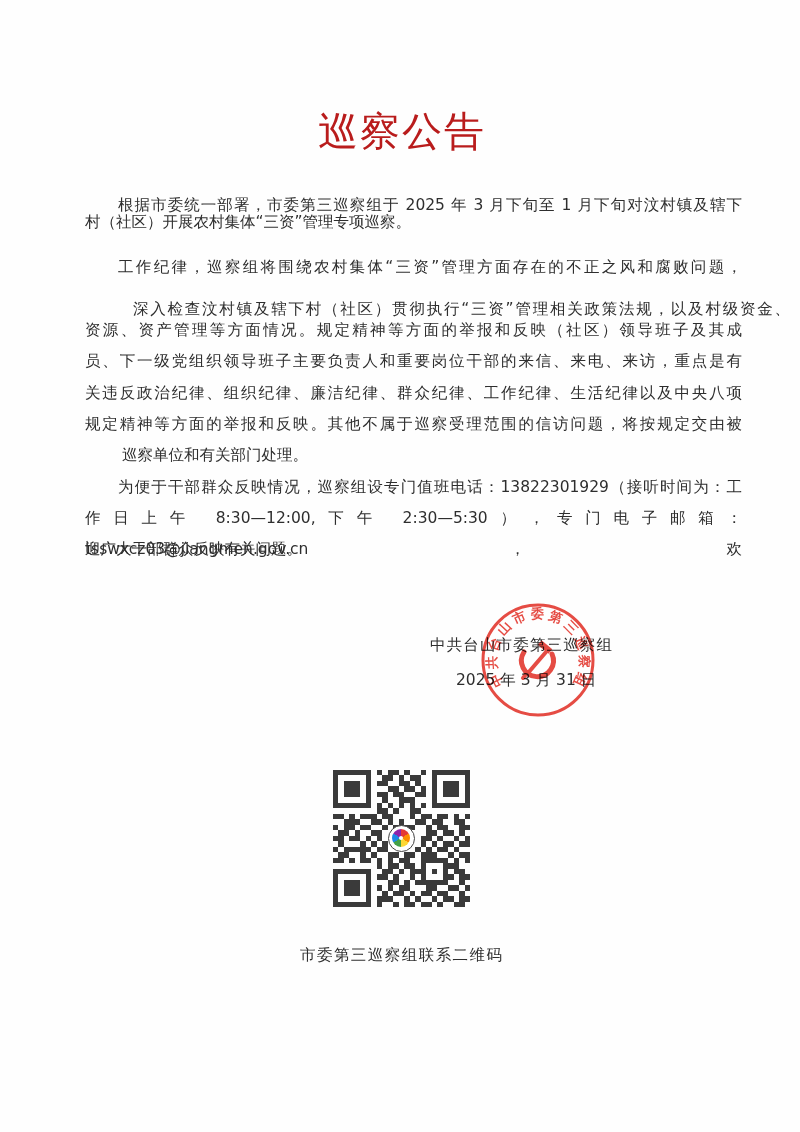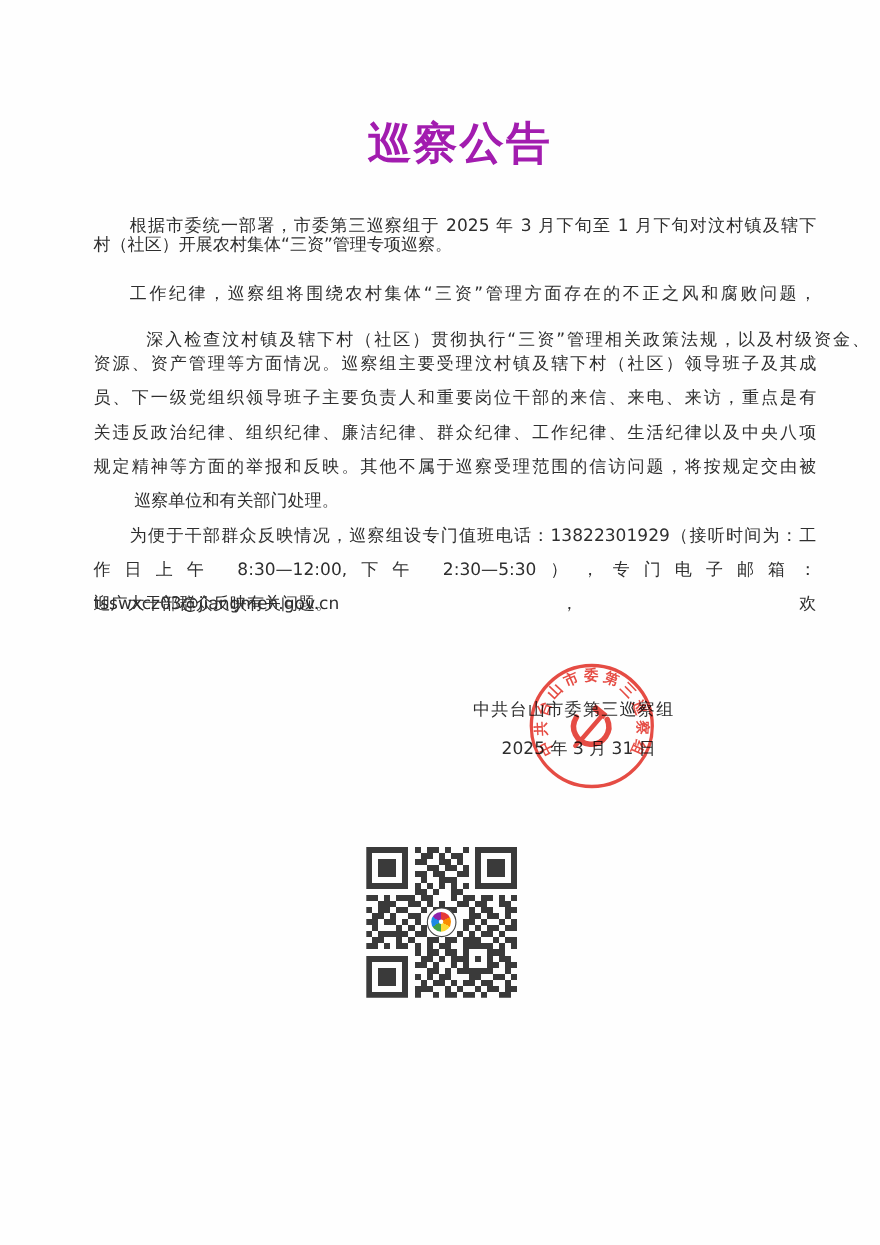--- a/index.html
+++ b/index.html
@@ -22,25 +22,25 @@
       background: #fefefe;
     }
     .title {
       position: absolute;
       left: 318px;
       top: 106px;
       width: 184px;
       height: 50px;
       font-family: "DejaVu Serif", "Liberation Serif", serif;
       font-size: 40px;
-      font-weight: bold;
+      font-weight: normal;
       line-height: 50px;
       letter-spacing: 2px;
-      text-align: right;
-      color: #a21caf;
+      text-align: left;
+      color: #b91c1c;
     }
     .line {
       position: absolute;
       left: 85px;
       width: 657px;
       height: 31px;
       line-height: 31px;
       font-size: 15.5px;
       color: #2e2e2e;
       text-align: justify;
@@ -134,21 +134,21 @@
   <div class="title">巡察公告</div>
 
   <div>
     <div class="line indent" style="top:190px;">根据市委统一部署，市委第三巡察组于 2025 年 3 月下旬至 1 月下旬对汶村镇及辖下</div>
     <div class="line last" style="top:207px;">村（社区）开展农村集体“三资”管理专项巡察。</div>
   </div>
 
   <div>
     <div class="line indent" style="top:252px;">工作纪律，巡察组将围绕农村集体“三资”管理方面存在的不正之风和腐败问题，</div>
     <div class="line" style="top:294px;margin-left:48px;">深入检查汶村镇及辖下村（社区）贯彻执行“三资”管理相关政策法规，以及村级资金、</div>
-    <div class="line" style="top:315px;">资源、资产管理等方面情况。巡察组主要受理汶村镇及辖下村（社区）领导班子及其成</div>
+    <div class="line" style="top:315px;">资源、资产管理等方面情况。规定精神等方面的举报和反映（社区）领导班子及其成</div>
     <div class="line" style="top:346px;">员、下一级党组织领导班子主要负责人和重要岗位干部的来信、来电、来访，重点是有</div>
     <div class="line" style="top:378px;">关违反政治纪律、组织纪律、廉洁纪律、群众纪律、工作纪律、生活纪律以及中央八项</div>
     <div class="line" style="top:409px;">规定精神等方面的举报和反映。其他不属于巡察受理范围的信访问题，将按规定交由被</div>
     <div class="line last" style="top:440px;margin-left:37px;">巡察单位和有关部门处理。</div>
   </div>
 
   <div>
     <div class="line indent" style="top:472px;">为便于干部群众反映情况，巡察组设专门值班电话：13822301929（接听时间为：工</div>
     <div class="line" style="top:503px;">作日上午 8:30—12:00,下午 2:30—5:30），专门电子邮箱：tsswxcz03@jiangmen.gov.cn，欢</div>
     <div class="line last" style="top:534px;">迎广大干部群众反映有关问题。</div>
@@ -175,14 +175,15 @@
   </svg>
 
   <svg class="qr" id="qr-svg" viewBox="0 0 25 25" shape-rendering="crispEdges">
       <path d="M0 0h1v1h-1zM1 0h1v1h-1zM2 0h1v1h-1zM3 0h1v1h-1zM4 0h1v1h-1zM5 0h1v1h-1zM6 0h1v1h-1zM8 0h1v1h-1zM10 0h1v1h-1zM11 0h1v1h-1zM13 0h1v1h-1zM16 0h1v1h-1zM18 0h1v1h-1zM19 0h1v1h-1zM20 0h1v1h-1zM21 0h1v1h-1zM22 0h1v1h-1zM23 0h1v1h-1zM24 0h1v1h-1zM0 1h1v1h-1zM6 1h1v1h-1zM9 1h1v1h-1zM10 1h1v1h-1zM12 1h1v1h-1zM14 1h1v1h-1zM15 1h1v1h-1zM18 1h1v1h-1zM24 1h1v1h-1zM0 2h1v1h-1zM2 2h1v1h-1zM3 2h1v1h-1zM4 2h1v1h-1zM6 2h1v1h-1zM8 2h1v1h-1zM9 2h1v1h-1zM12 2h1v1h-1zM13 2h1v1h-1zM15 2h1v1h-1zM18 2h1v1h-1zM20 2h1v1h-1zM21 2h1v1h-1zM22 2h1v1h-1zM24 2h1v1h-1zM0 3h1v1h-1zM2 3h1v1h-1zM3 3h1v1h-1zM4 3h1v1h-1zM6 3h1v1h-1zM10 3h1v1h-1zM11 3h1v1h-1zM13 3h1v1h-1zM14 3h1v1h-1zM16 3h1v1h-1zM18 3h1v1h-1zM20 3h1v1h-1zM21 3h1v1h-1zM22 3h1v1h-1zM24 3h1v1h-1zM0 4h1v1h-1zM2 4h1v1h-1zM3 4h1v1h-1zM4 4h1v1h-1zM6 4h1v1h-1zM8 4h1v1h-1zM9 4h1v1h-1zM11 4h1v1h-1zM12 4h1v1h-1zM15 4h1v1h-1zM16 4h1v1h-1zM18 4h1v1h-1zM20 4h1v1h-1zM21 4h1v1h-1zM22 4h1v1h-1zM24 4h1v1h-1zM0 5h1v1h-1zM6 5h1v1h-1zM9 5h1v1h-1zM12 5h1v1h-1zM13 5h1v1h-1zM14 5h1v1h-1zM18 5h1v1h-1zM24 5h1v1h-1zM0 6h1v1h-1zM1 6h1v1h-1zM2 6h1v1h-1zM3 6h1v1h-1zM4 6h1v1h-1zM5 6h1v1h-1zM6 6h1v1h-1zM8 6h1v1h-1zM10 6h1v1h-1zM12 6h1v1h-1zM14 6h1v1h-1zM16 6h1v1h-1zM18 6h1v1h-1zM19 6h1v1h-1zM20 6h1v1h-1zM21 6h1v1h-1zM22 6h1v1h-1zM23 6h1v1h-1zM24 6h1v1h-1zM8 7h1v1h-1zM9 7h1v1h-1zM11 7h1v1h-1zM14 7h1v1h-1zM15 7h1v1h-1zM0 8h1v1h-1zM1 8h1v1h-1zM3 8h1v1h-1zM5 8h1v1h-1zM6 8h1v1h-1zM7 8h1v1h-1zM9 8h1v1h-1zM10 8h1v1h-1zM14 8h1v1h-1zM16 8h1v1h-1zM17 8h1v1h-1zM19 8h1v1h-1zM20 8h1v1h-1zM22 8h1v1h-1zM24 8h1v1h-1zM2 9h1v1h-1zM3 9h1v1h-1zM4 9h1v1h-1zM7 9h1v1h-1zM8 9h1v1h-1zM10 9h1v1h-1zM12 9h1v1h-1zM15 9h1v1h-1zM16 9h1v1h-1zM18 9h1v1h-1zM19 9h1v1h-1zM22 9h1v1h-1zM23 9h1v1h-1zM0 10h1v1h-1zM2 10h1v1h-1zM3 10h1v1h-1zM5 10h1v1h-1zM6 10h1v1h-1zM9 10h1v1h-1zM11 10h1v1h-1zM12 10h1v1h-1zM13 10h1v1h-1zM14 10h1v1h-1zM17 10h1v1h-1zM19 10h1v1h-1zM20 10h1v1h-1zM23 10h1v1h-1zM24 10h1v1h-1zM1 11h1v1h-1zM2 11h1v1h-1zM4 11h1v1h-1zM7 11h1v1h-1zM8 11h1v1h-1zM17 11h1v1h-1zM18 11h1v1h-1zM20 11h1v1h-1zM21 11h1v1h-1zM23 11h1v1h-1zM0 12h1v1h-1zM1 12h1v1h-1zM3 12h1v1h-1zM4 12h1v1h-1zM6 12h1v1h-1zM8 12h1v1h-1zM16 12h1v1h-1zM17 12h1v1h-1zM19 12h1v1h-1zM22 12h1v1h-1zM24 12h1v1h-1zM1 13h1v1h-1zM5 13h1v1h-1zM7 13h1v1h-1zM9 13h1v1h-1zM16 13h1v1h-1zM18 13h1v1h-1zM20 13h1v1h-1zM21 13h1v1h-1zM23 13h1v1h-1zM24 13h1v1h-1zM0 14h1v1h-1zM2 14h1v1h-1zM3 14h1v1h-1zM4 14h1v1h-1zM5 14h1v1h-1zM6 14h1v1h-1zM8 14h1v1h-1zM9 14h1v1h-1zM15 14h1v1h-1zM17 14h1v1h-1zM19 14h1v1h-1zM20 14h1v1h-1zM22 14h1v1h-1zM1 15h1v1h-1zM2 15h1v1h-1zM5 15h1v1h-1zM7 15h1v1h-1zM10 15h1v1h-1zM11 15h1v1h-1zM13 15h1v1h-1zM14 15h1v1h-1zM16 15h1v1h-1zM17 15h1v1h-1zM18 15h1v1h-1zM21 15h1v1h-1zM23 15h1v1h-1zM24 15h1v1h-1zM0 16h1v1h-1zM1 16h1v1h-1zM3 16h1v1h-1zM5 16h1v1h-1zM6 16h1v1h-1zM8 16h1v1h-1zM10 16h1v1h-1zM12 16h1v1h-1zM13 16h1v1h-1zM16 16h1v1h-1zM17 16h1v1h-1zM18 16h1v1h-1zM19 16h1v1h-1zM20 16h1v1h-1zM22 16h1v1h-1zM24 16h1v1h-1zM8 17h1v1h-1zM10 17h1v1h-1zM11 17h1v1h-1zM13 17h1v1h-1zM14 17h1v1h-1zM16 17h1v1h-1zM20 17h1v1h-1zM21 17h1v1h-1zM22 17h1v1h-1zM0 18h1v1h-1zM1 18h1v1h-1zM2 18h1v1h-1zM3 18h1v1h-1zM4 18h1v1h-1zM5 18h1v1h-1zM6 18h1v1h-1zM9 18h1v1h-1zM10 18h1v1h-1zM12 18h1v1h-1zM14 18h1v1h-1zM15 18h1v1h-1zM16 18h1v1h-1zM18 18h1v1h-1zM20 18h1v1h-1zM22 18h1v1h-1zM23 18h1v1h-1zM0 19h1v1h-1zM6 19h1v1h-1zM8 19h1v1h-1zM9 19h1v1h-1zM11 19h1v1h-1zM14 19h1v1h-1zM16 19h1v1h-1zM20 19h1v1h-1zM21 19h1v1h-1zM23 19h1v1h-1zM24 19h1v1h-1zM0 20h1v1h-1zM2 20h1v1h-1zM3 20h1v1h-1zM4 20h1v1h-1zM6 20h1v1h-1zM10 20h1v1h-1zM11 20h1v1h-1zM13 20h1v1h-1zM15 20h1v1h-1zM16 20h1v1h-1zM17 20h1v1h-1zM18 20h1v1h-1zM19 20h1v1h-1zM20 20h1v1h-1zM23 20h1v1h-1zM0 21h1v1h-1zM2 21h1v1h-1zM3 21h1v1h-1zM4 21h1v1h-1zM6 21h1v1h-1zM8 21h1v1h-1zM10 21h1v1h-1zM12 21h1v1h-1zM13 21h1v1h-1zM17 21h1v1h-1zM18 21h1v1h-1zM21 21h1v1h-1zM22 21h1v1h-1zM24 21h1v1h-1zM0 22h1v1h-1zM2 22h1v1h-1zM3 22h1v1h-1zM4 22h1v1h-1zM6 22h1v1h-1zM9 22h1v1h-1zM11 22h1v1h-1zM12 22h1v1h-1zM14 22h1v1h-1zM16 22h1v1h-1zM17 22h1v1h-1zM19 22h1v1h-1zM20 22h1v1h-1zM23 22h1v1h-1zM0 23h1v1h-1zM6 23h1v1h-1zM8 23h1v1h-1zM9 23h1v1h-1zM10 23h1v1h-1zM13 23h1v1h-1zM15 23h1v1h-1zM18 23h1v1h-1zM20 23h1v1h-1zM21 23h1v1h-1zM23 23h1v1h-1zM24 23h1v1h-1zM0 24h1v1h-1zM1 24h1v1h-1zM2 24h1v1h-1zM3 24h1v1h-1zM4 24h1v1h-1zM5 24h1v1h-1zM6 24h1v1h-1zM8 24h1v1h-1zM11 24h1v1h-1zM13 24h1v1h-1zM14 24h1v1h-1zM16 24h1v1h-1zM17 24h1v1h-1zM19 24h1v1h-1zM22 24h1v1h-1zM23 24h1v1h-1z" fill="#3a3a3a"></path>
     </svg>
   <div class="qr-logo">
     <div class="qr-logo-inner">
       <div class="qr-logo-dot"></div>
     </div>
   </div>
+  <div class="qr-caption">市委第三巡察组联系二维码</div>
 
 </div>
 
 </body></html>

